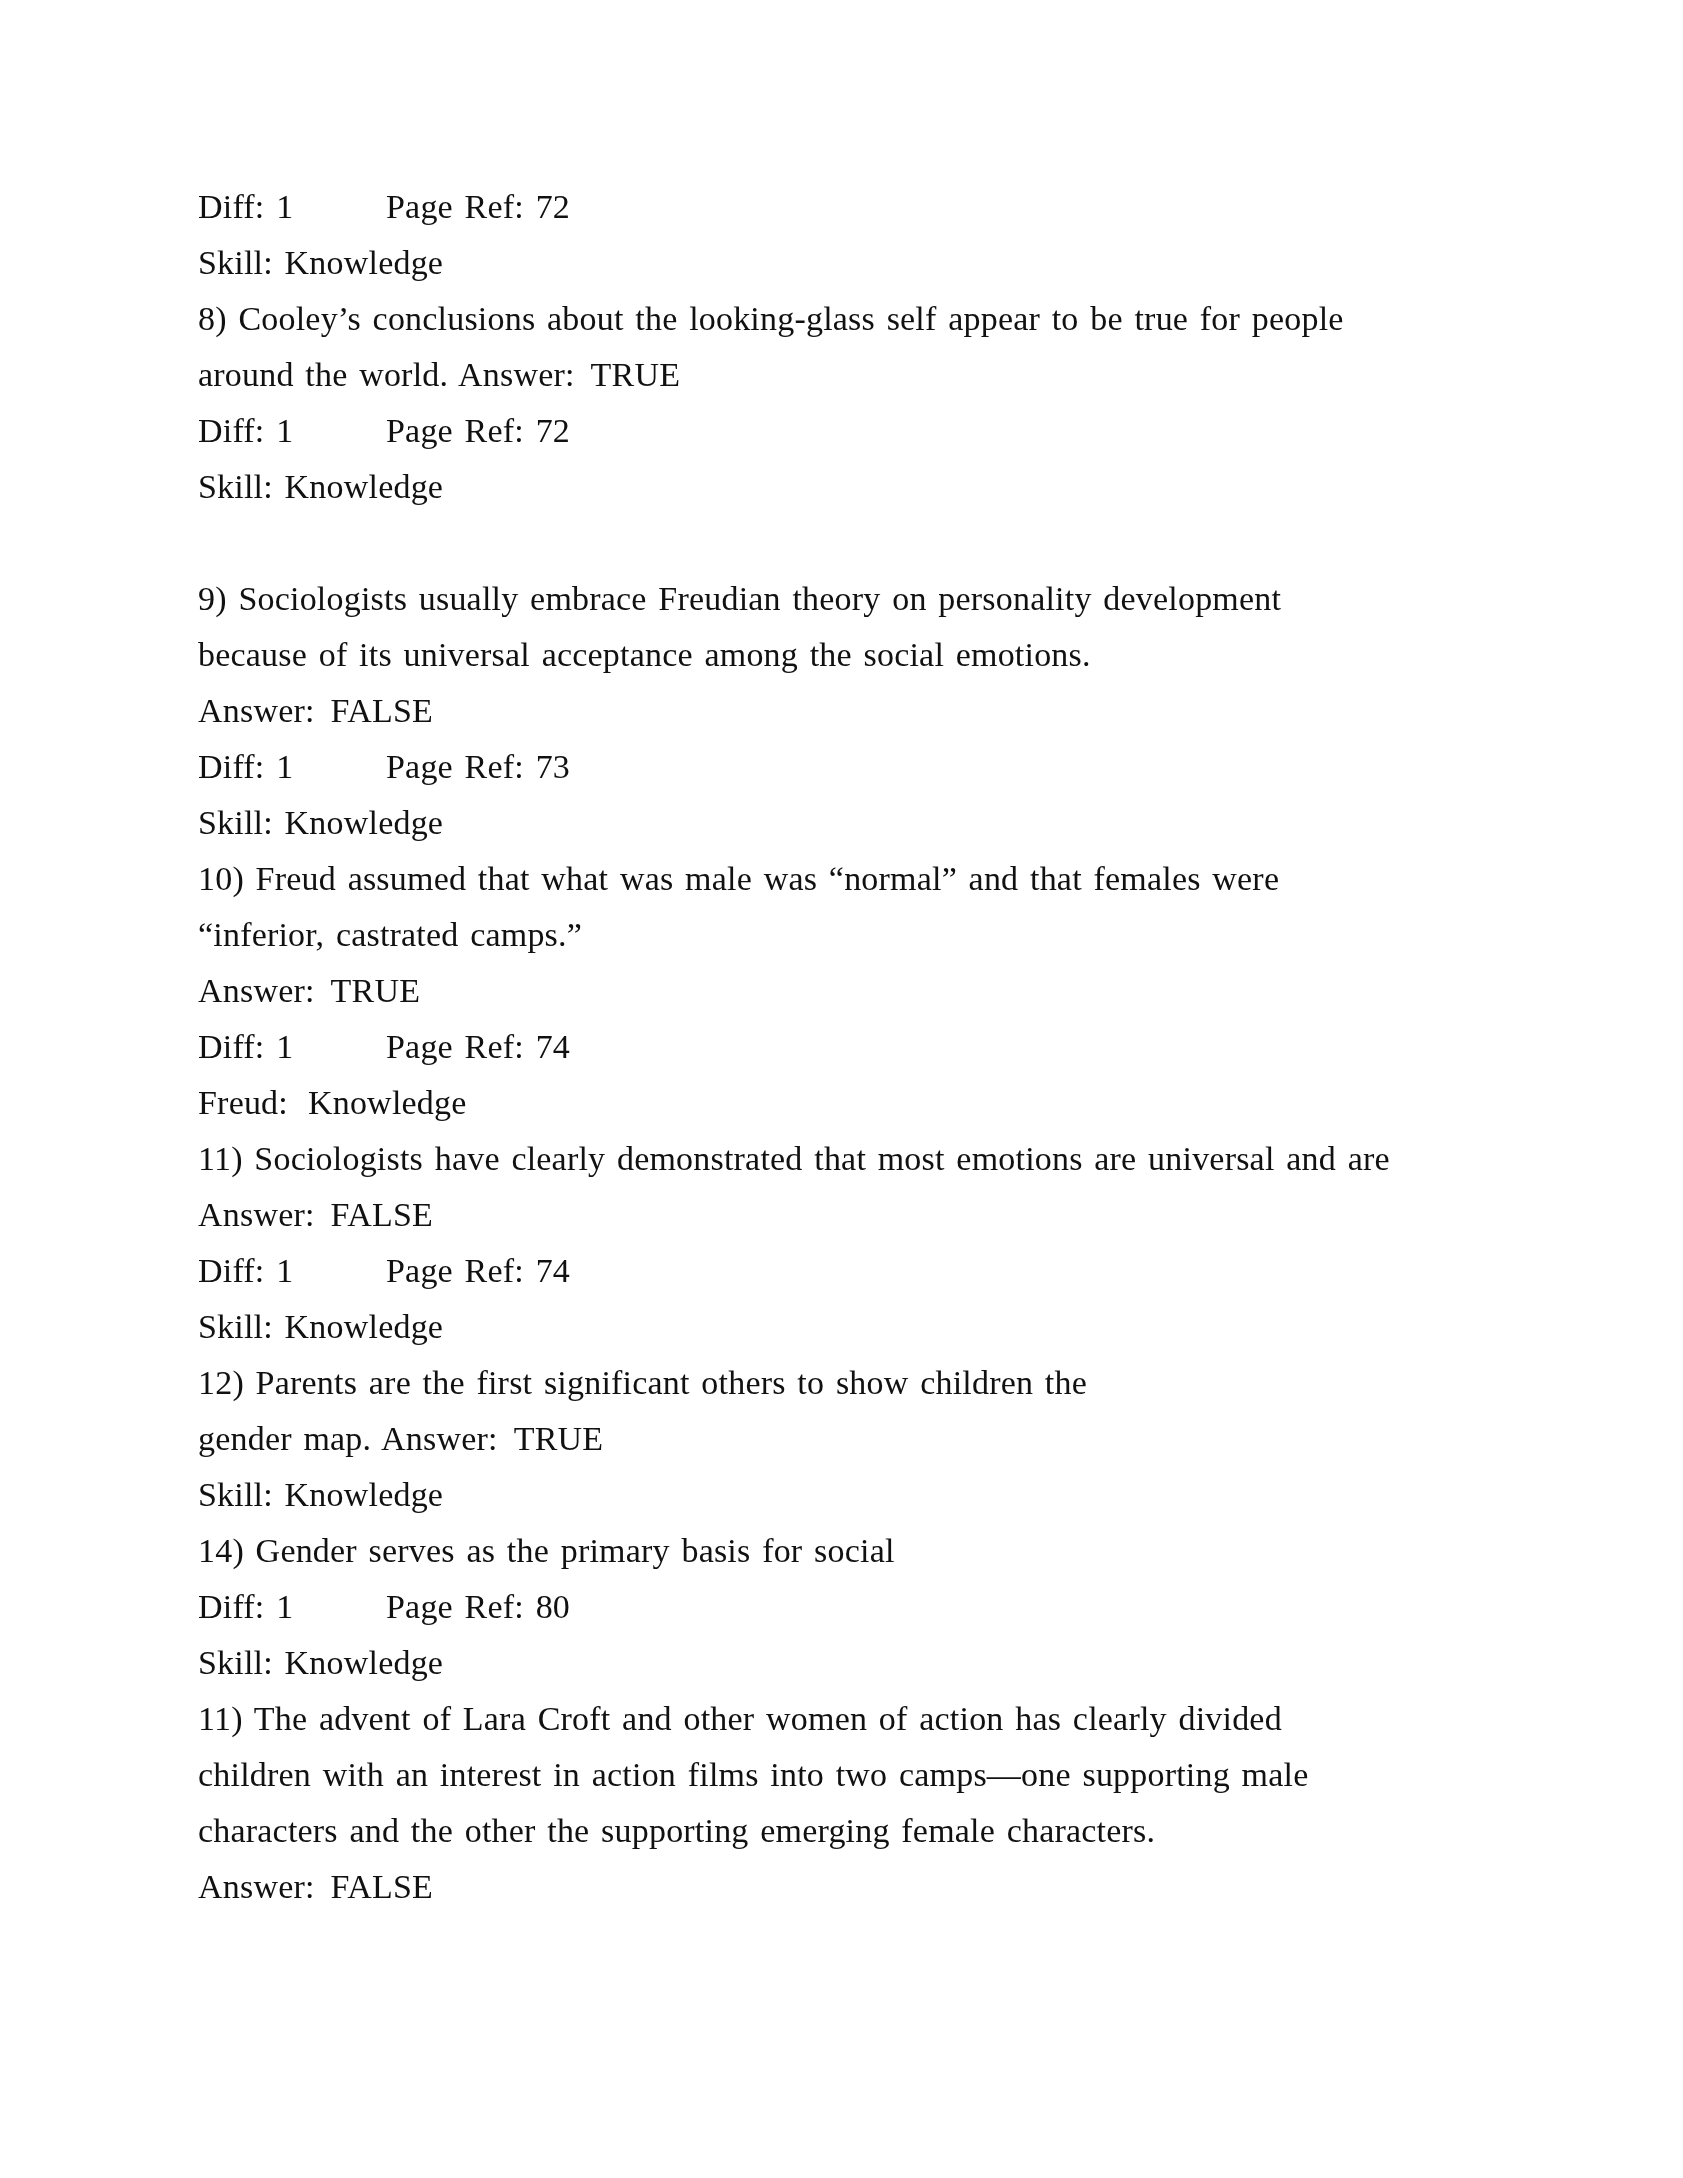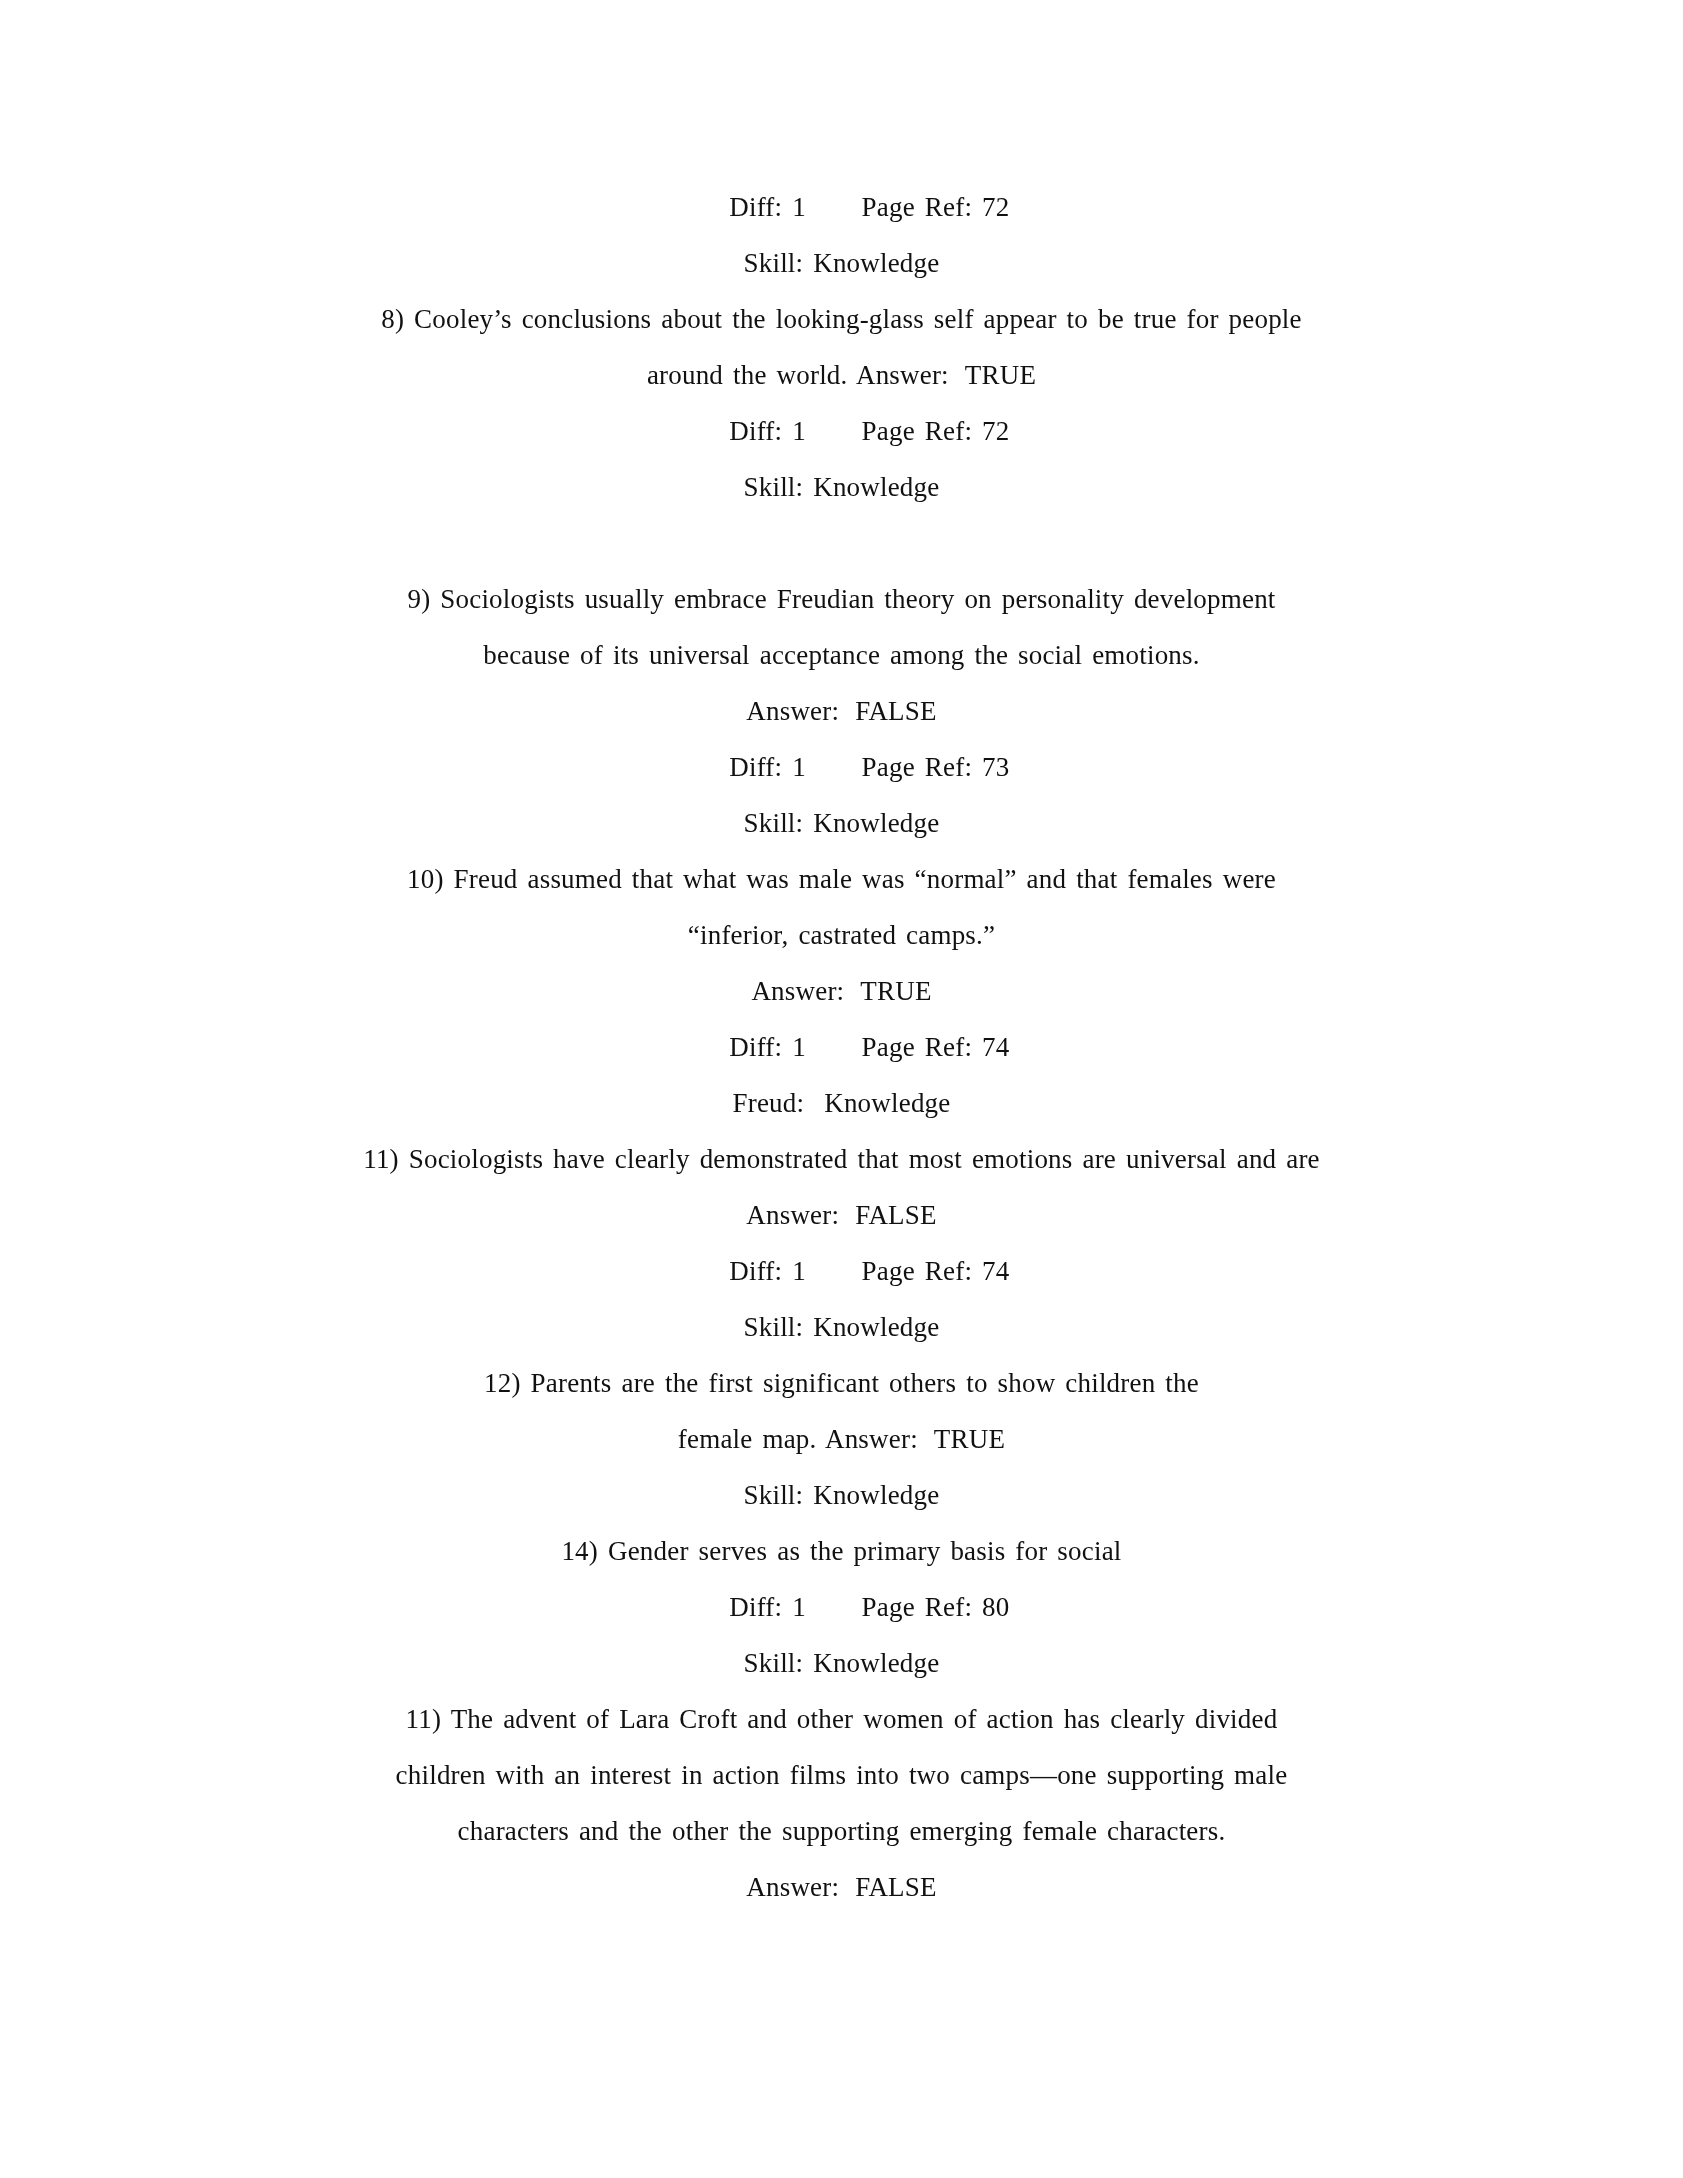--- a/index.html
+++ b/index.html
@@ -3,25 +3,24 @@
 <meta charset="utf-8">
 <style>
   html, body { margin: 0; padding: 0; background: #ffffff; }
   body { width: 1683px; height: 2178px; position: relative; overflow: hidden; }
   .page {
     position: absolute;
     left: 198px;
     top: 179px;
     width: 1287px;
     font-family: "Liberation Serif", serif;
-    font-size: 27px;
+    font-size: 34px;
     color: #111111;
     letter-spacing: 0.2px;
     word-spacing: 3px;
-    text-align: center;
   }
   .line { height: 56px; line-height: 56px; white-space: nowrap; }
   .blank { height: 56px; }
   .meta .diff { display: inline-block; width: 188px; }
   .skill-gap { display: inline-block; width: 20px; }
   .ans-gap { display: inline-block; width: 16px; }
 </style>
 </head>
 <body>
 
@@ -69,21 +68,21 @@
   <div class="line">
     <span>Answer:</span><span class="ans-gap"></span><span>FALSE</span>
   </div>
   <div class="line meta">
     <span class="diff">Diff: 1</span><span>Page Ref: 74</span>
   </div>
   <div class="line">Skill: Knowledge</div>
 
   <div class="line">12) Parents are  the  first significant others to show children the</div>
   <div class="line">
-    <span>female map. Answer:</span><span class="ans-gap"></span><span>TRUE</span>
+    <span>gender map. Answer:</span><span class="ans-gap"></span><span>TRUE</span>
   </div>
   <div class="line">Skill: Knowledge</div>
 
   <div class="line">14) Gender serves  as  the  primary basis for social</div>
   <div class="line meta">
     <span class="diff">Diff: 1</span><span>Page Ref: 80</span>
   </div>
   <div class="line">Skill: Knowledge</div>
 
   <div class="line">11) The  advent of Lara  Croft and  other  women  of action has clearly divided</div>

